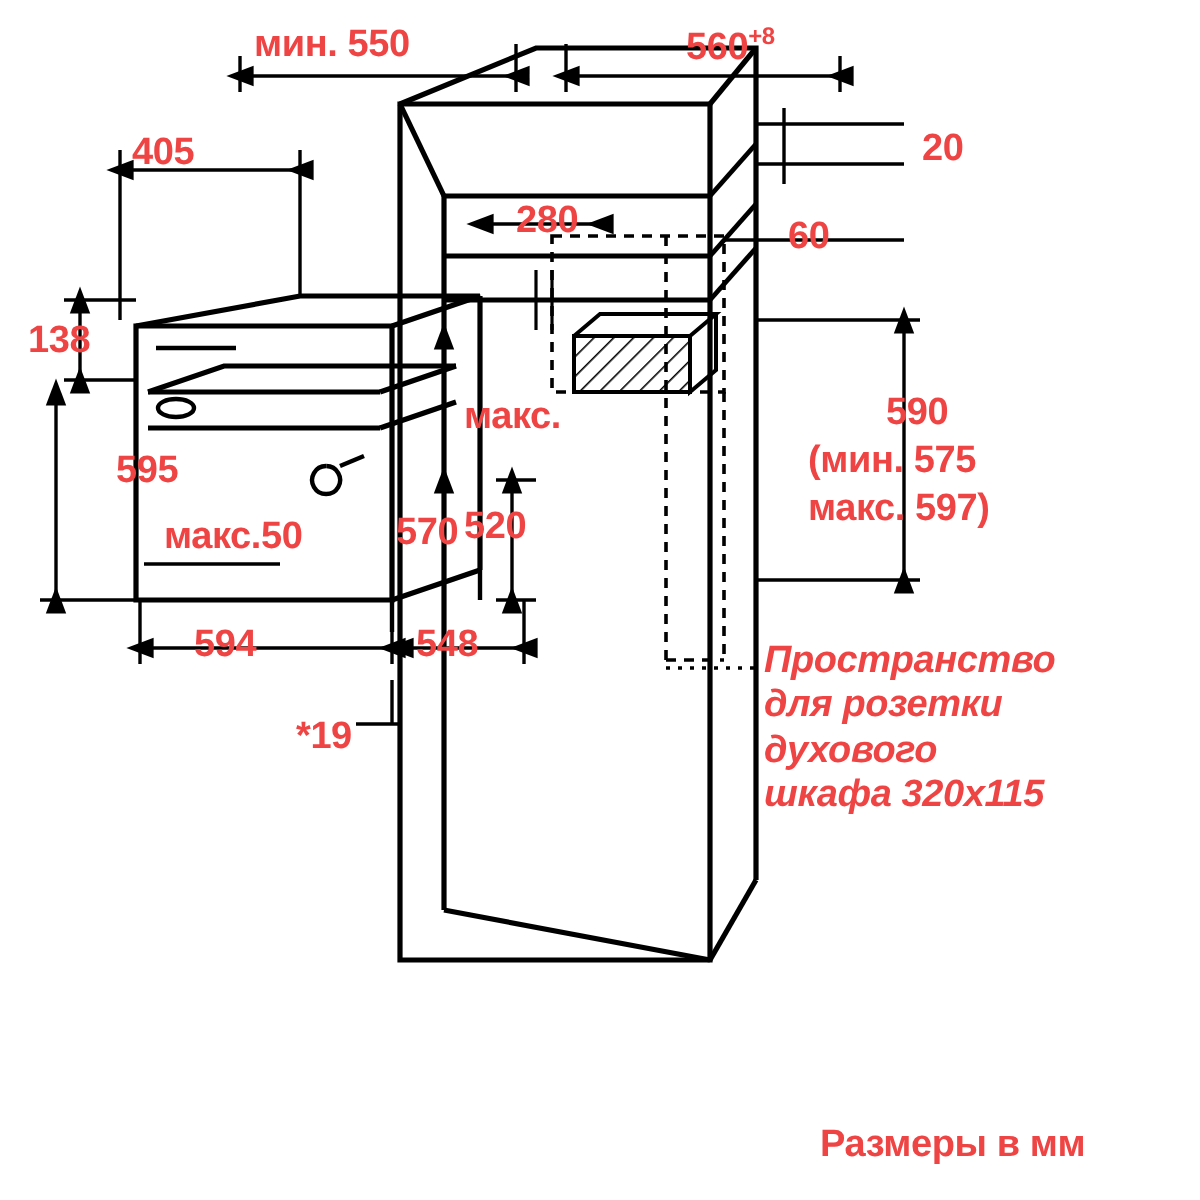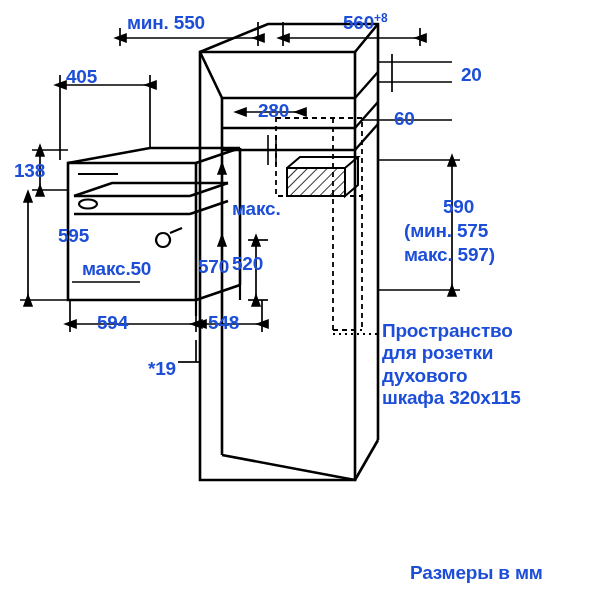--- a/index.html
+++ b/index.html
@@ -20,21 +20,21 @@
     position: absolute;
     left: 0;
     top: 0;
     width: 600px;
     height: 600px;
   }
   .lbl {
     position: absolute;
     font-family: "Liberation Sans", sans-serif;
     font-weight: bold;
-    color: #1d4ed8;
+    color: #ef4444;
     white-space: pre;
     line-height: 1.12;
     letter-spacing: -0.2px;
   }
   .s20 { font-size: 19px; }
   .note {
     font-size: 19px;
     line-height: 1.18;
   }
   .sup {
@@ -205,21 +205,21 @@
   <div class="lbl s20" style="left:82px; top:258px;">макс.50</div>
 
   <div class="lbl s20" style="left:198px; top:256px;">570</div>
 
   <div class="lbl s20" style="left:97px; top:312px;">594</div>
 
   <div class="lbl s20" style="left:208px; top:312px;">548</div>
 
   <div class="lbl s20" style="left:148px; top:358px;">*19</div>
 
-  <div class="lbl note" style="left:382px; top:320px; width:216px;">Пространство
+  <div class="lbl note" style="left:382px; top:320px; width:216px;font-style:italic;">Пространство
 для розетки
 духового
 шкафа 320х115</div>
 
 
   <div class="lbl note" style="left:410px; top:562px;">Размеры в мм</div>
 
 </div>
 
 </body></html>

